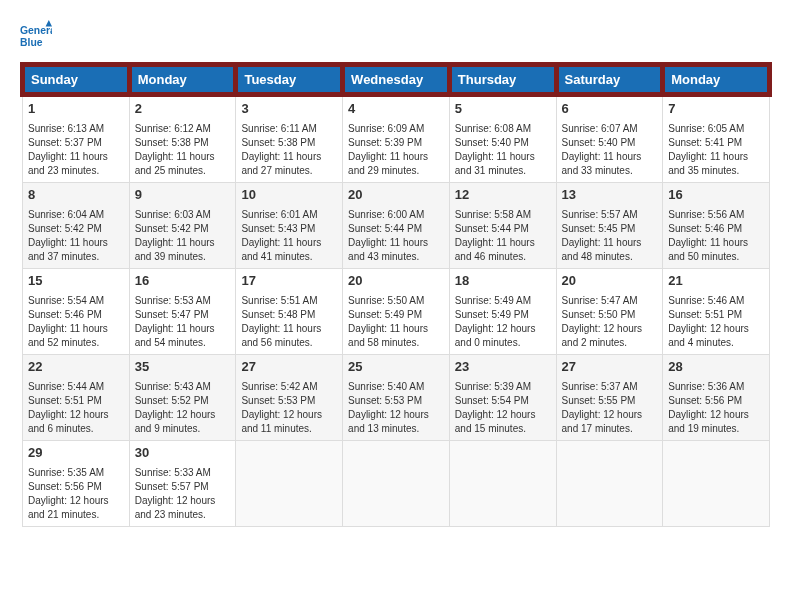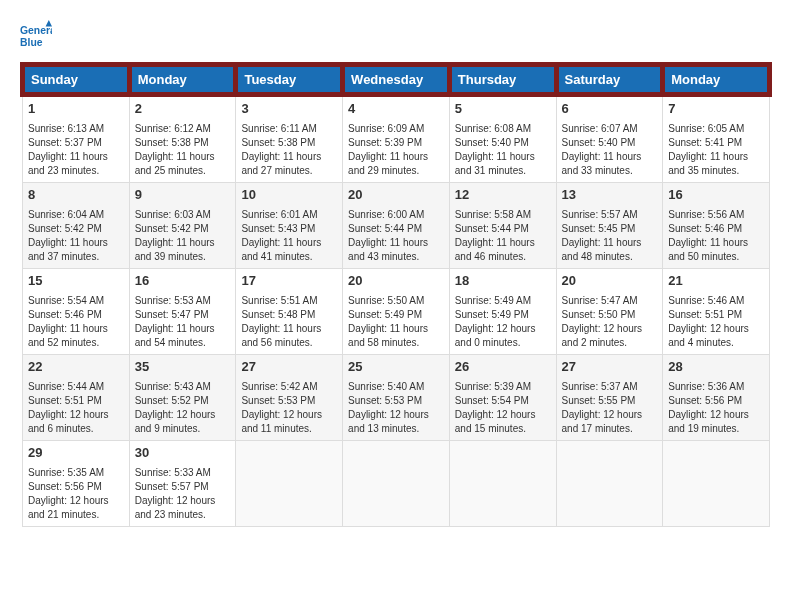--- a/index.html
+++ b/index.html
@@ -211,21 +211,21 @@
         </td>
         <td>
           <span class="day-num">27</span>
           <div class="cell-text">Sunrise: 5:42 AM<br>Sunset: 5:53 PM<br>Daylight: 12 hours and 11 minutes.</div>
         </td>
         <td>
           <span class="day-num">25</span>
           <div class="cell-text">Sunrise: 5:40 AM<br>Sunset: 5:53 PM<br>Daylight: 12 hours and 13 minutes.</div>
         </td>
         <td>
-          <span class="day-num">26</span>
+          <span class="day-num">23</span>
           <div class="cell-text">Sunrise: 5:39 AM<br>Sunset: 5:54 PM<br>Daylight: 12 hours and 15 minutes.</div>
         </td>
         <td>
           <span class="day-num">27</span>
           <div class="cell-text">Sunrise: 5:37 AM<br>Sunset: 5:55 PM<br>Daylight: 12 hours and 17 minutes.</div>
         </td>
         <td>
           <span class="day-num">28</span>
           <div class="cell-text">Sunrise: 5:36 AM<br>Sunset: 5:56 PM<br>Daylight: 12 hours and 19 minutes.</div>
         </td>

